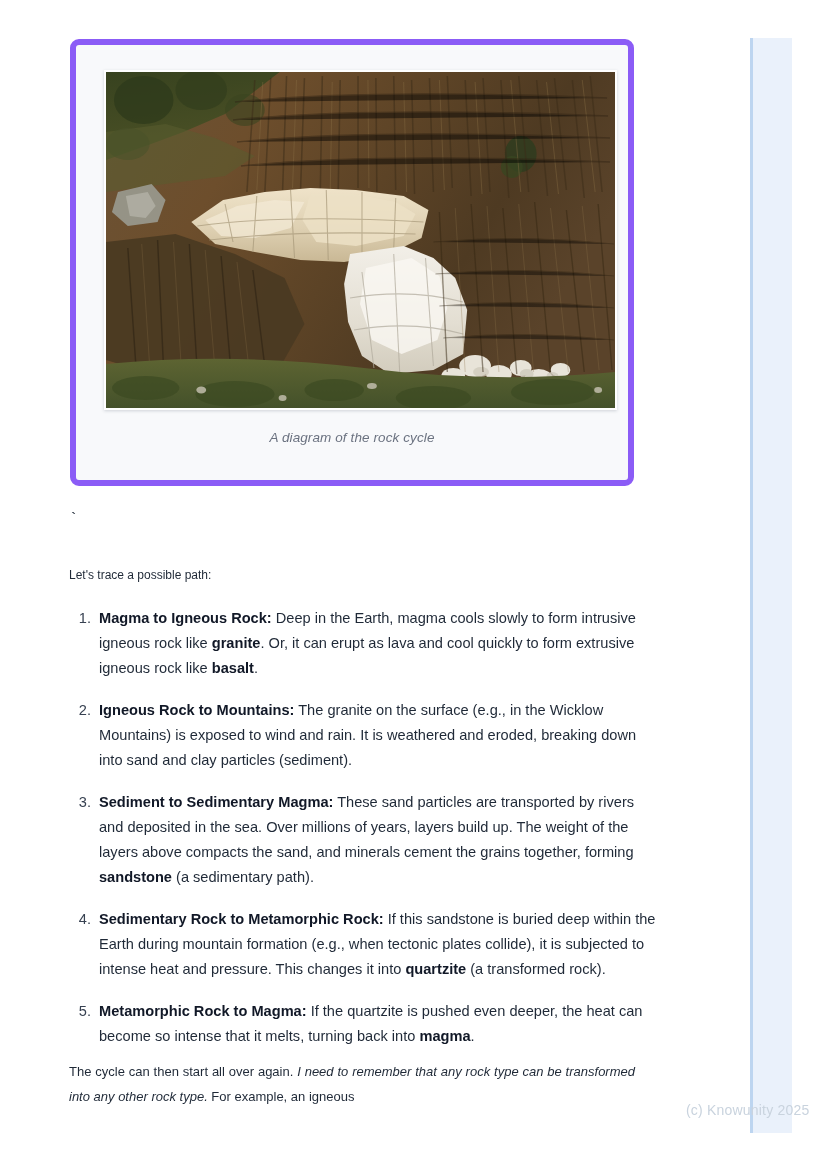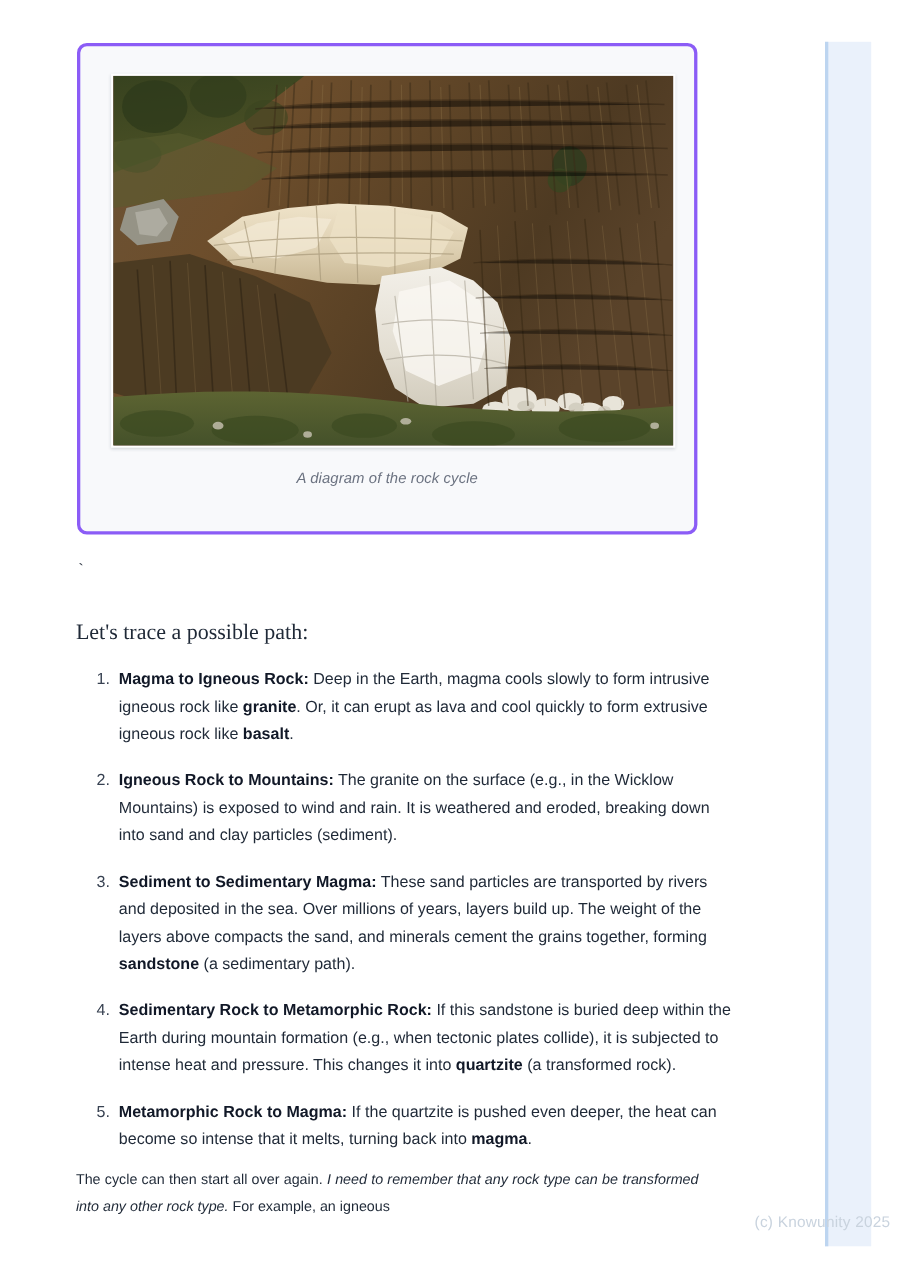--- a/index.html
+++ b/index.html
@@ -30,21 +30,21 @@
 
   
   .figure-card {
     position: absolute;
     left: 70px;
     top: 39px;
     width: 564px;
     height: 447px;
     box-sizing: border-box;
     background: #f8f9fb;
-    border: 3px solid #8b5cf6;
+    border: 6px solid #8b5cf6;
     border-radius: 9px;
   }
   .figure-photo-wrap {
     position: absolute;
     left: 28px;
     top: 25px;
     width: 513px;
     height: 340px;
     background: #ffffff;
     padding: 2px;
@@ -82,29 +82,28 @@
     font-family: "Liberation Mono", monospace;
     line-height: 1;
   }
 
   
   .lead-line {
     position: absolute;
     left: 69px;
     top: 565px;
     width: 566px;
-    font-size: 20px;
+    font-size: 12px;
     line-height: 21px;
     color: #1f2937;
-    font-family: Liberation Serif, serif;
   }
 
   ol.steps {
     position: absolute;
-    left: 78px;
+    left: 69px;
     top: 606px;
     width: 566px;
     margin: 0;
     padding: 0 0 0 26px;
     list-style-type: decimal;
     font-size: 14.6px;
     line-height: 25px;
     color: #1f2937;
   }
   ol.steps > li {

